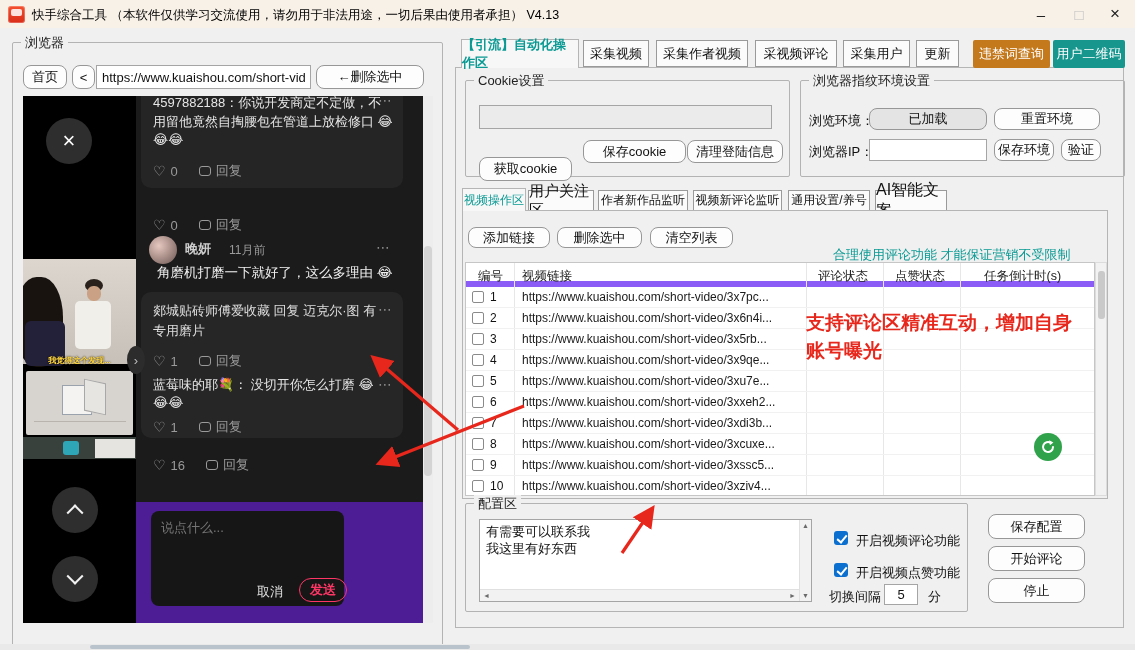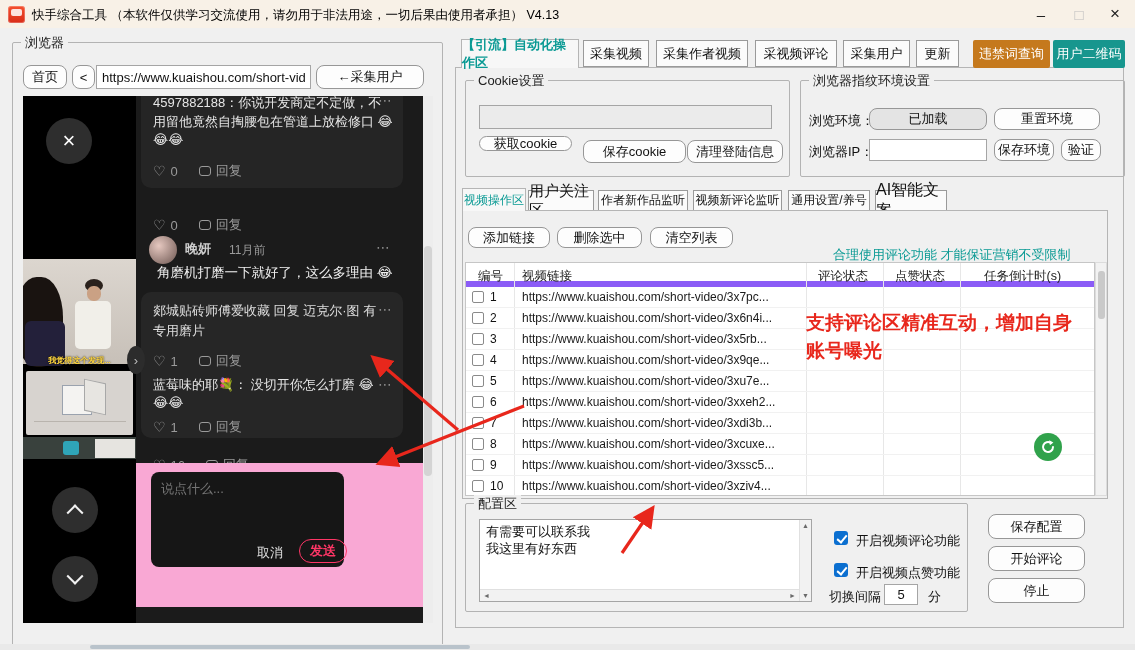--- a/index.html
+++ b/index.html
@@ -68,21 +68,21 @@
     <span class="wbtn" style="left:1062px;color:#bdbdbd">□</span>
     <span class="wbtn" style="left:1098px;font-size:17px">×</span>
   </div>
 
   <div class="gb" style="left:12px;top:42px;width:431px;height:612px">
     <span class="lg">浏览器</span>
 
     <div class="btn" style="left:10px;top:22px;width:44px;height:24px">首页</div>
     <div class="btn" style="left:59px;top:22px;width:23px;height:24px">&lt;</div>
     <input class="inp" style="left: 83px; top: 22px; width: 215px; height: 24px;" value="https://www.kuaishou.com/short-vide">
-    <div class="btn" style="left:303px;top:22px;width:108px;height:24px">←采集用户</div>
+    <div class="btn" style="left:303px;top:22px;width:108px;height:24px">←删除选中</div>
 
     <div class="page">
 
       <div class="circle" style="left:23px;top:22px;width:46px;height:46px">
         <span style="color:#fff;font-size:22px">×</span>
       </div>
 
       <div class="abs" style="left:0;top:163px;width:113px;height:200px;overflow:hidden">
         <div class="abs" style="left:0;top:0;width:113px;height:105px;background:linear-gradient(#dcd6cf,#c7c0b8)">
           <div class="abs" style="left:-8px;top:18px;width:48px;height:90px;background:#191310;border-radius:45%"></div>
@@ -159,21 +159,21 @@
           </div>
         </div>
 
         <div class="lr" style="left:17px;top:360px">
           <span class="heart">♡</span>
           <span>16</span>
           <span class="bub"></span>
           <span>回复</span>
         </div>
 
-        <div class="abs" style="left:0;top:367px;width:287px;height:144px;background:#f9a8d4">
+        <div class="abs" style="left:0;top:406px;width:287px;height:144px;background:#4c1d95">
           <div class="abs" style="left:15px;top:9px;width:193px;height:95px;background:#161616;border-radius:8px">
             <textarea style="position: absolute; left: 10px; top: 8px; width: 175px; height: 55px; background: transparent; border: none; resize: none; color: rgb(221, 221, 221); font-size: 13px; font-family: inherit; outline: none;" placeholder="说点什么..."></textarea>
             <span class="abs" style="left:106px;top:72px;color:#e0e0e0;font-size:13px">取消</span>
             <div class="abs" style="left:148px;top:67px;width:48px;height:24px;border:1.5px solid #fe3666;border-radius:13px;color:#fe3666;font-size:13px;display:flex;align-items:center;justify-content:center;font-weight:700">发送</div>
           </div>
         </div>
       </div>
 
       <div class="abs" style="left:104px;top:250px;width:18px;height:28px;background:#2c2c2c;border-radius:50%;display:flex;align-items:center;justify-content:center;z-index:4">
         <span style="color:#bbb;font-size:13px">›</span>
@@ -192,21 +192,21 @@
   <div class="tabbtn" style="left:656px;top:40px;width:92px;height:27px">采集作者视频</div>
   <div class="tabbtn" style="left:755px;top:40px;width:82px;height:27px">采视频评论</div>
   <div class="tabbtn" style="left:843px;top:40px;width:67px;height:27px">采集用户</div>
   <div class="tabbtn" style="left:916px;top:40px;width:43px;height:27px">更新</div>
   <div class="cbtn" style="left:973px;top:40px;width:77px;height:28px;background:#c5791d">违禁词查询</div>
   <div class="cbtn" style="left:1053px;top:40px;width:72px;height:28px;background:#17968e">用户二维码</div>
 
   <div class="gb" style="left:465px;top:80px;width:325px;height:97px">
     <span class="lg">Cookie设置</span>
     <input class="inp" style="left: 13px; top: 24px; width: 293px; height: 24px; background: rgb(235, 235, 235);">
-    <div class="btn" style="left:13px;top:55px;width:93px;height:15px">获取cookie</div>
+    <div class="btn" style="left:13px;top:76px;width:93px;height:24px">获取cookie</div>
     <div class="btn" style="left:117px;top:59px;width:103px;height:23px">保存cookie</div>
     <div class="btn" style="left:221px;top:59px;width:96px;height:23px">清理登陆信息</div>
   </div>
 
   <div class="gb" style="left:800px;top:80px;width:325px;height:97px">
     <span class="lg">浏览器指纹环境设置</span>
     <span class="lab" style="left:8px;top:31px">浏览环境：</span>
     <div class="btn" style="left:68px;top:27px;width:118px;height:22px;background:#e4e4e4">已加载</div>
     <div class="btn" style="left:193px;top:27px;width:106px;height:22px">重置环境</div>
     <span class="lab" style="left:8px;top:62px">浏览器IP：</span>

